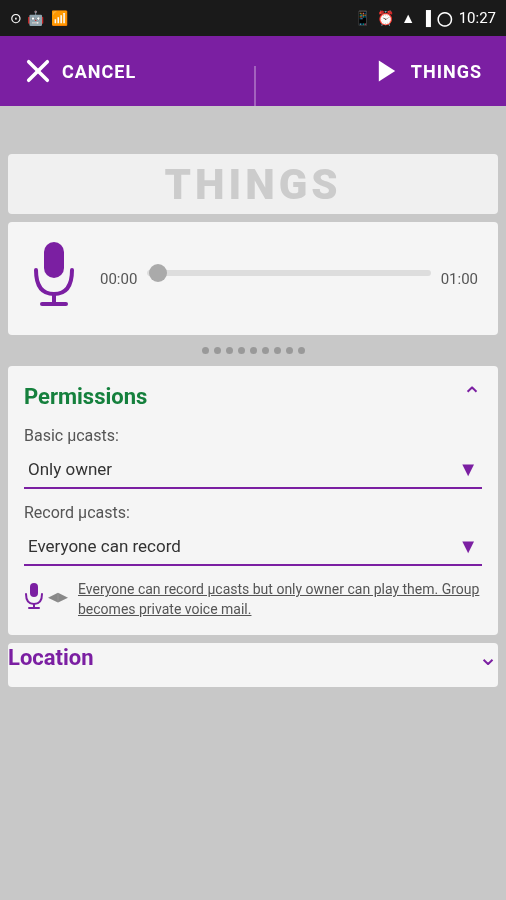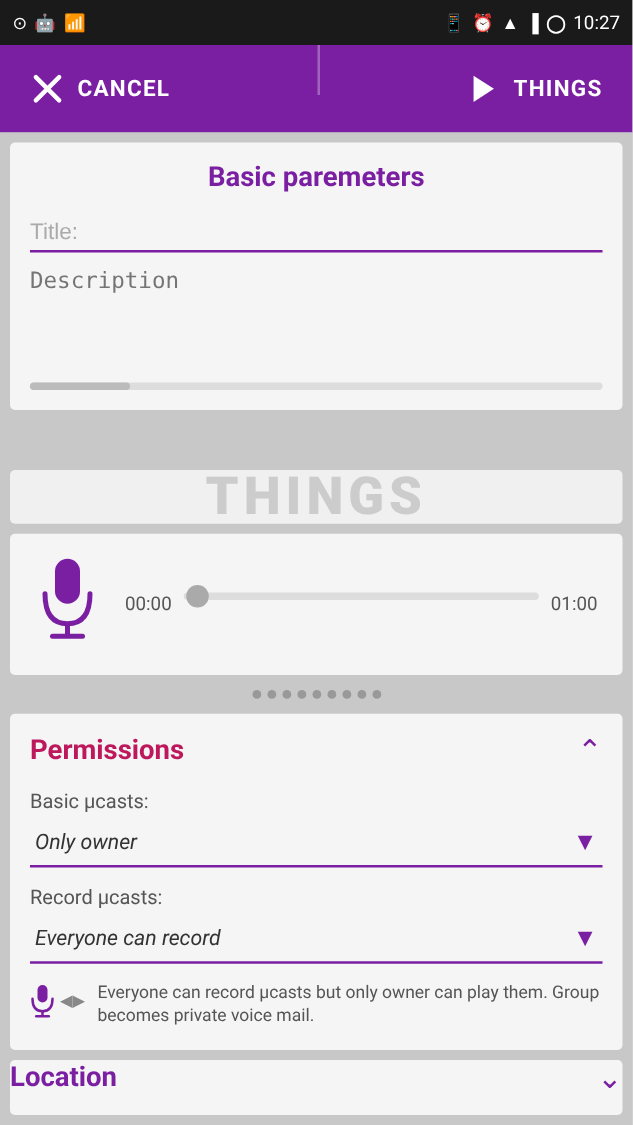--- a/index.html
+++ b/index.html
@@ -43,21 +43,21 @@
       font-weight: normal;
       color: white;
     }
 
     
     .toolbar {
       width: 100%;
       height: 70px;
       background: #7b1fa2;
       display: flex;
-      align-items: flex-start;
+      align-items: flex-end;
       justify-content: space-between;
     }
     .toolbar-btn {
       display: flex;
       align-items: center;
       gap: 10px;
       padding: 0 24px;
       cursor: pointer;
       height: 100%;
     }
@@ -233,21 +233,21 @@
     }
     .section-header {
       display: flex;
       align-items: center;
       justify-content: space-between;
       margin-bottom: 16px;
     }
     .section-title {
       font-size: 22px;
       font-weight: bold;
-      color: #be185d;
+      color: #15803d;
     }
     .chevron-icon {
       color: #7b1fa2;
       font-size: 24px;
     }
     .field-label {
       font-size: 16px;
       color: #555;
       margin-bottom: 6px;
     }
@@ -269,21 +269,20 @@
     .dropdown-arrow {
       color: #7b1fa2;
       font-size: 20px;
       position: absolute;
       right: 4px;
       bottom: 6px;
     }
     .dropdown-value {
       font-size: 17px;
       color: #333;
-      font-style: italic;
     }
     .info-row {
       display: flex;
       align-items: flex-start;
       gap: 10px;
       margin-top: 10px;
     }
     .info-mic-icon {
       color: #7b1fa2;
       font-size: 20px;
@@ -293,20 +292,21 @@
       gap: 4px;
     }
     .info-mic-icon .sound-waves {
       font-size: 14px;
       color: #888;
     }
     .info-text {
       font-size: 14px;
       color: #555;
       line-height: 1.4;
+      text-decoration: underline;
     }
 
     
     .location-card {
       background: #f5f5f5;
       border-radius: 4px;
       padding: 0;
     }
     .location-title {
       font-size: 22px;
@@ -353,28 +353,20 @@
       <svg viewBox="0 0 24 24" fill="white">
         <polygon points="5,3 19,12 5,21" fill="white"></polygon>
       </svg>
     </div>
     <span class="toolbar-btn-label">THINGS</span>
   </div>
 </div>
 
 <div class="main-content">
 
-  <div class="card">
-    <div class="card-title">Basic paremeters</div>
-    <input class="title-input" type="text" placeholder="Title:" style="">
-    <textarea class="description-input" placeholder="Description" style=""></textarea>
-    <div class="description-scroll-bar">
-      <div class="description-scroll-thumb"></div>
-    </div>
-  </div>
 
   <div class="things-banner">
     <span class="things-text">THINGS</span>
   </div>
 
   <div class="audio-card">
     <div class="mic-icon">
       <svg width="52" height="72" viewBox="0 0 52 72">
 
         <rect x="16" y="4" width="20" height="36" rx="10" ry="10" fill="#7b1fa2"></rect>

